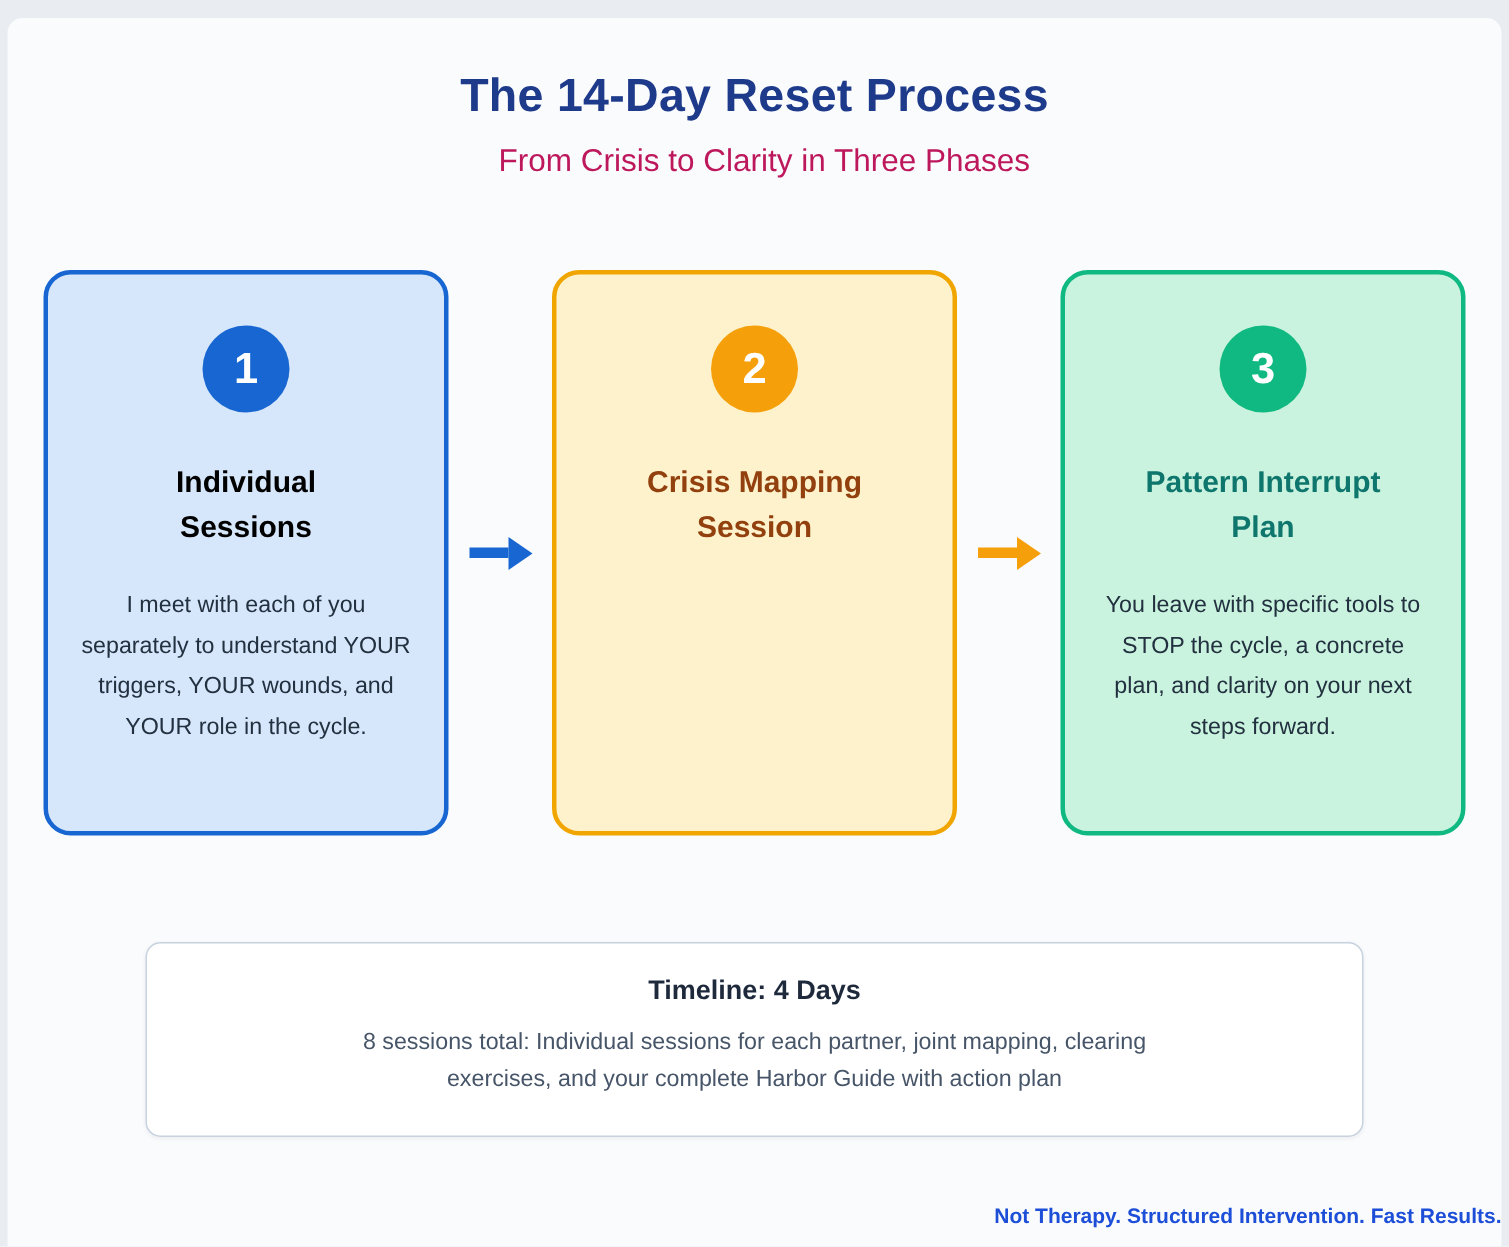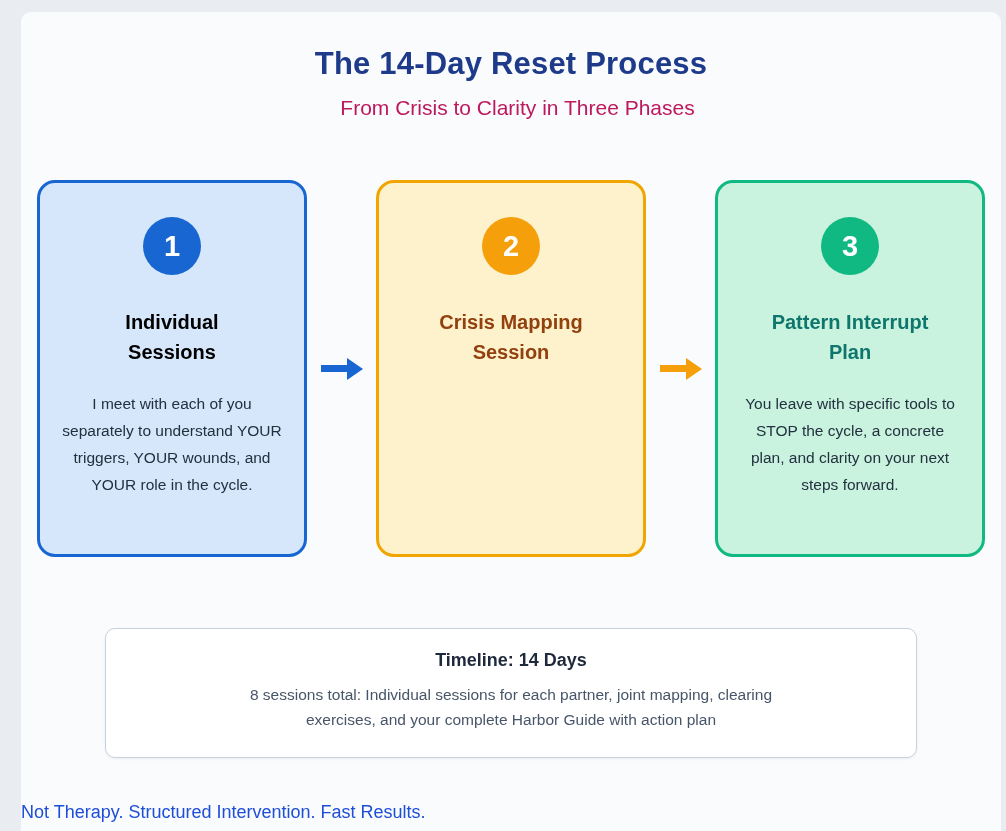--- a/index.html
+++ b/index.html
@@ -7,21 +7,21 @@
     margin: 0;
     padding: 0;
     background: #e9edf1;
     font-family: "Liberation Sans", sans-serif;
   }
   .page {
     width: 1006px;
     height: 831px;
     margin: 0 auto;
     background: #e9edf1;
-    padding: 12px 5px 0 21px;
+    padding: 12px 5px 0 5px;
   }
   .panel {
     background: #fafbfd;
     border-radius: 10px 10px 0 0;
     height: 819px;
     padding-top: 34px;
     overflow: hidden;
   }
   .main-title {
     text-align: center;
@@ -132,23 +132,23 @@
   }
   .timeline-desc {
     font-size: 15.5px;
     line-height: 1.6;
     color: #475569;
     max-width: 590px;
     margin: 0 auto;
   }
   .footer-tagline {
     margin-top: 44px;
-    text-align: left;
-    font-size: 18px;
-    font-weight: normal;
+    text-align: right;
+    font-size: 14px;
+    font-weight: bold;
     color: #1d4ed8;
   }
 </style>
 </head>
 <body>
 
 <div class="page">
   <div class="panel">
 
     <h1 class="main-title">The 14-Day Reset Process</h1>
@@ -183,20 +183,20 @@
 
       <div class="phase-card phase-3">
         <div class="phase-number">3</div>
         <h2 class="phase-title">Pattern Interrupt Plan</h2>
         <p class="phase-desc">You leave with specific tools to STOP the cycle, a concrete plan, and clarity on your next steps forward.</p>
       </div>
 
     </div>
 
     <div class="timeline-box">
-      <h3 class="timeline-title">Timeline: 14 Days</h3>
+      <h3 class="timeline-title">Timeline: 4 Days</h3>
       <p class="timeline-desc">8 sessions total: Individual sessions for each partner, joint mapping, clearing exercises, and your complete Harbor Guide with action plan</p>
     </div>
 
     <div class="footer-tagline">Not Therapy. Structured Intervention. Fast Results.</div>
 
   </div>
 </div>
 
 </body></html>

